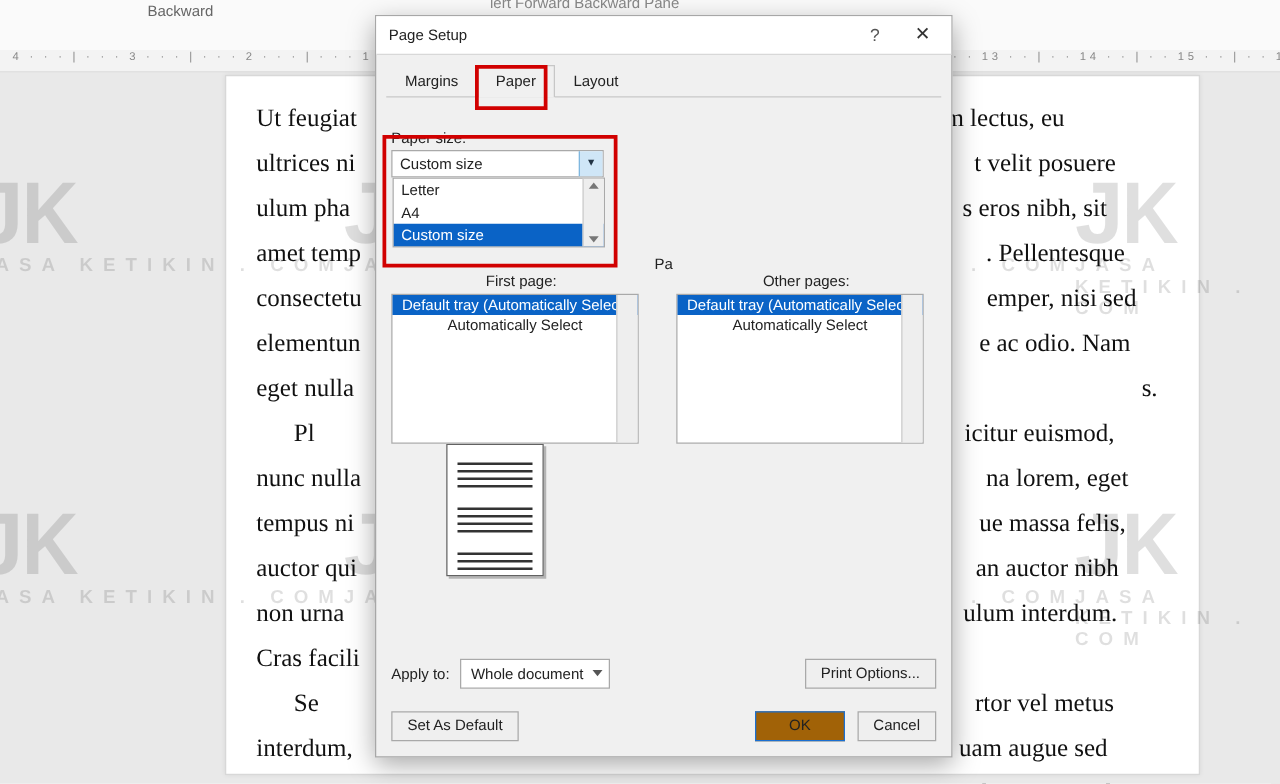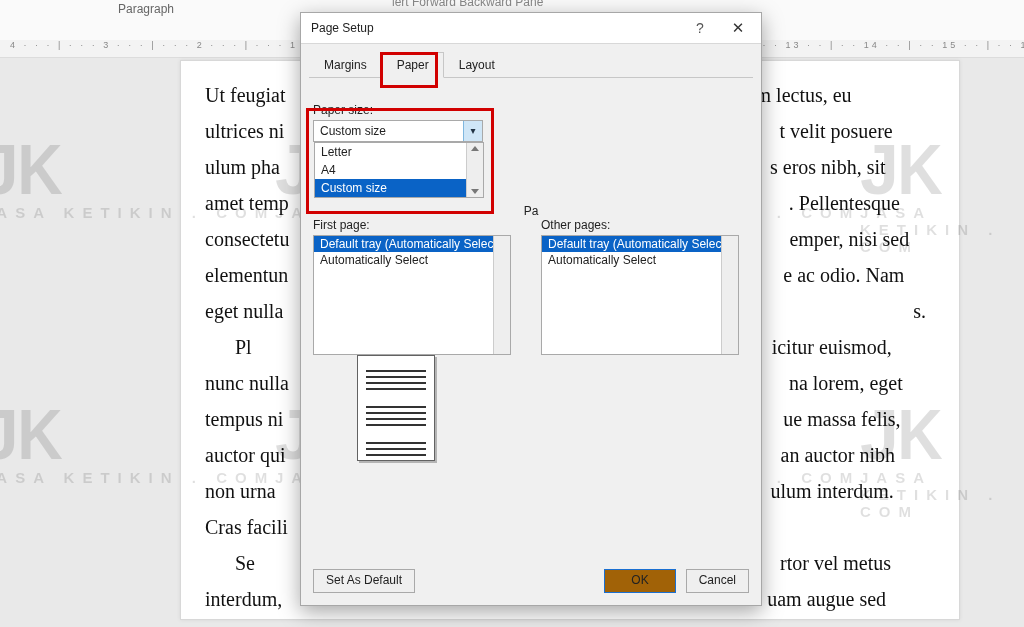--- a/index.html
+++ b/index.html
@@ -46,21 +46,21 @@
   .droplist .sb::before, .droplist .sb::after { content:""; position:absolute; left:4px; width:0; height:0; border-left:4px solid transparent; border-right:4px solid transparent; }
   .droplist .sb::before { top:3px; border-bottom:5px solid #777; }
   .droplist .sb::after  { bottom:3px; border-top:5px solid #777; }
 
   .pa-hint { font-size:12px; color:#222; margin-top:62px;text-align:center; }
 
   
   .hl { position:absolute; border:3px solid #d10000; pointer-events:none; z-index:50; }
 
   
-  .twocol { display:flex; gap:20px; padding:0 12px; }
+  .twocol { display:flex; gap:20px; padding:0 12px;text-align:center; }
   .traybox { flex:1; }
   .traybox .cap { font-size:12px; margin-bottom:3px; }
   .traylist { position:relative; width:198px; height:120px; background:#fff; border:1px solid #a9a9a9; box-sizing:border-box; padding:0; }
   .traylist .row { padding:1px 6px; font-size:12px; cursor:pointer; }
   .traylist .row.sel { background:#0a63c6; color:#fff; }
   .traylist .sb { position:absolute; right:0; top:0; width:16px; height:100%; background:#eee; border-left:1px solid #ccc; }
 
   
   .preview-lbl { padding:6px 12px 4px 12px; font-size:12px; }
   .preview-box { margin-left:56px; width:78px; height:106px; background:#fff; border:1px solid #626262; box-shadow:2px 2px 0 #b4b4b4; padding:10px 8px 8px 8px; box-sizing:border-box; }
@@ -74,21 +74,21 @@
   .btn-std  { display:inline-block; height:22px; line-height:20px; padding:0 12px; font-size:12px; background:#efefef; border:1px solid #a9a9a9; cursor:pointer; }
 
   .btnrow { position:absolute; left:12px; right:12px; bottom:12px; display:flex; align-items:center; }
   .btn-ok { border:1px solid #1a6fd1; background:#a16207; padding:0 26px; }
 </style>
 </head>
 <body>
 <div id="stage">
 
 <div class="ribbon-bg"></div>
-<div class="ribbon-lbl">Paragraph</div>
+<div class="ribbon-lbl">Backward</div>
 <div class="ribbon-text" style="left:392px;">lert   Forward   Backward    Pane</div>
 <div class="ruler">4 · · · | · · · 3 · · · | · · · 2 · · · | · · · 1 · · · | · · · · · · · 1 · · · | · · · 2 · · · | · · · 3                                           11 · · | · · 12 · · | · · 13 · · | · · 14 · · | · · 15 · · | · · 16 · · |</div>
 
 <div class="doc">
   <p><span>Ut feugiat</span><span style="display:inline-block;width:450px;"></span><span>dum lectus, eu</span></p>
   <p><span>ultrices ni</span><span style="display:inline-block;width:495px;"></span><span>t velit posuere</span></p>
   <p><span>ulum pha</span><span style="display:inline-block;width:490px;"></span><span>s eros nibh, sit</span></p>
   <p><span>amet temp</span><span style="display:inline-block;width:500px;"></span><span>. Pellentesque</span></p>
   <p><span>consectetu</span><span style="display:inline-block;width:500px;"></span><span>emper, nisi sed</span></p>
   <p><span>elementun</span><span style="display:inline-block;width:495px;"></span><span>e ac odio. Nam</span></p>
@@ -195,20 +195,29 @@
     <div class="ln"></div>
         <div class="ln"></div>
         <div class="ln"></div>
         <div class="ln"></div>
     <div class="gap"></div>
     <div class="ln"></div>
         <div class="ln"></div>
         <div class="ln"></div>
   </div>
 
+  <div class="applyrow">
+    <span>Apply to:</span>
+    <span style="width:8px;"></span>
+    <span class="select">
+      <span>Whole document</span>
+    </span>
+    <span style="flex:1;"></span>
+    <span class="btn-std">Print Options...</span>
+  </div>
 
   <div class="btnrow">
     <span class="btn-std">Set As Default</span>
     <span style="flex:1;"></span>
     <span class="btn-std btn-ok">OK</span>
     <span style="width:10px;"></span>
     <span class="btn-std">Cancel</span>
   </div>
 </div>
 

